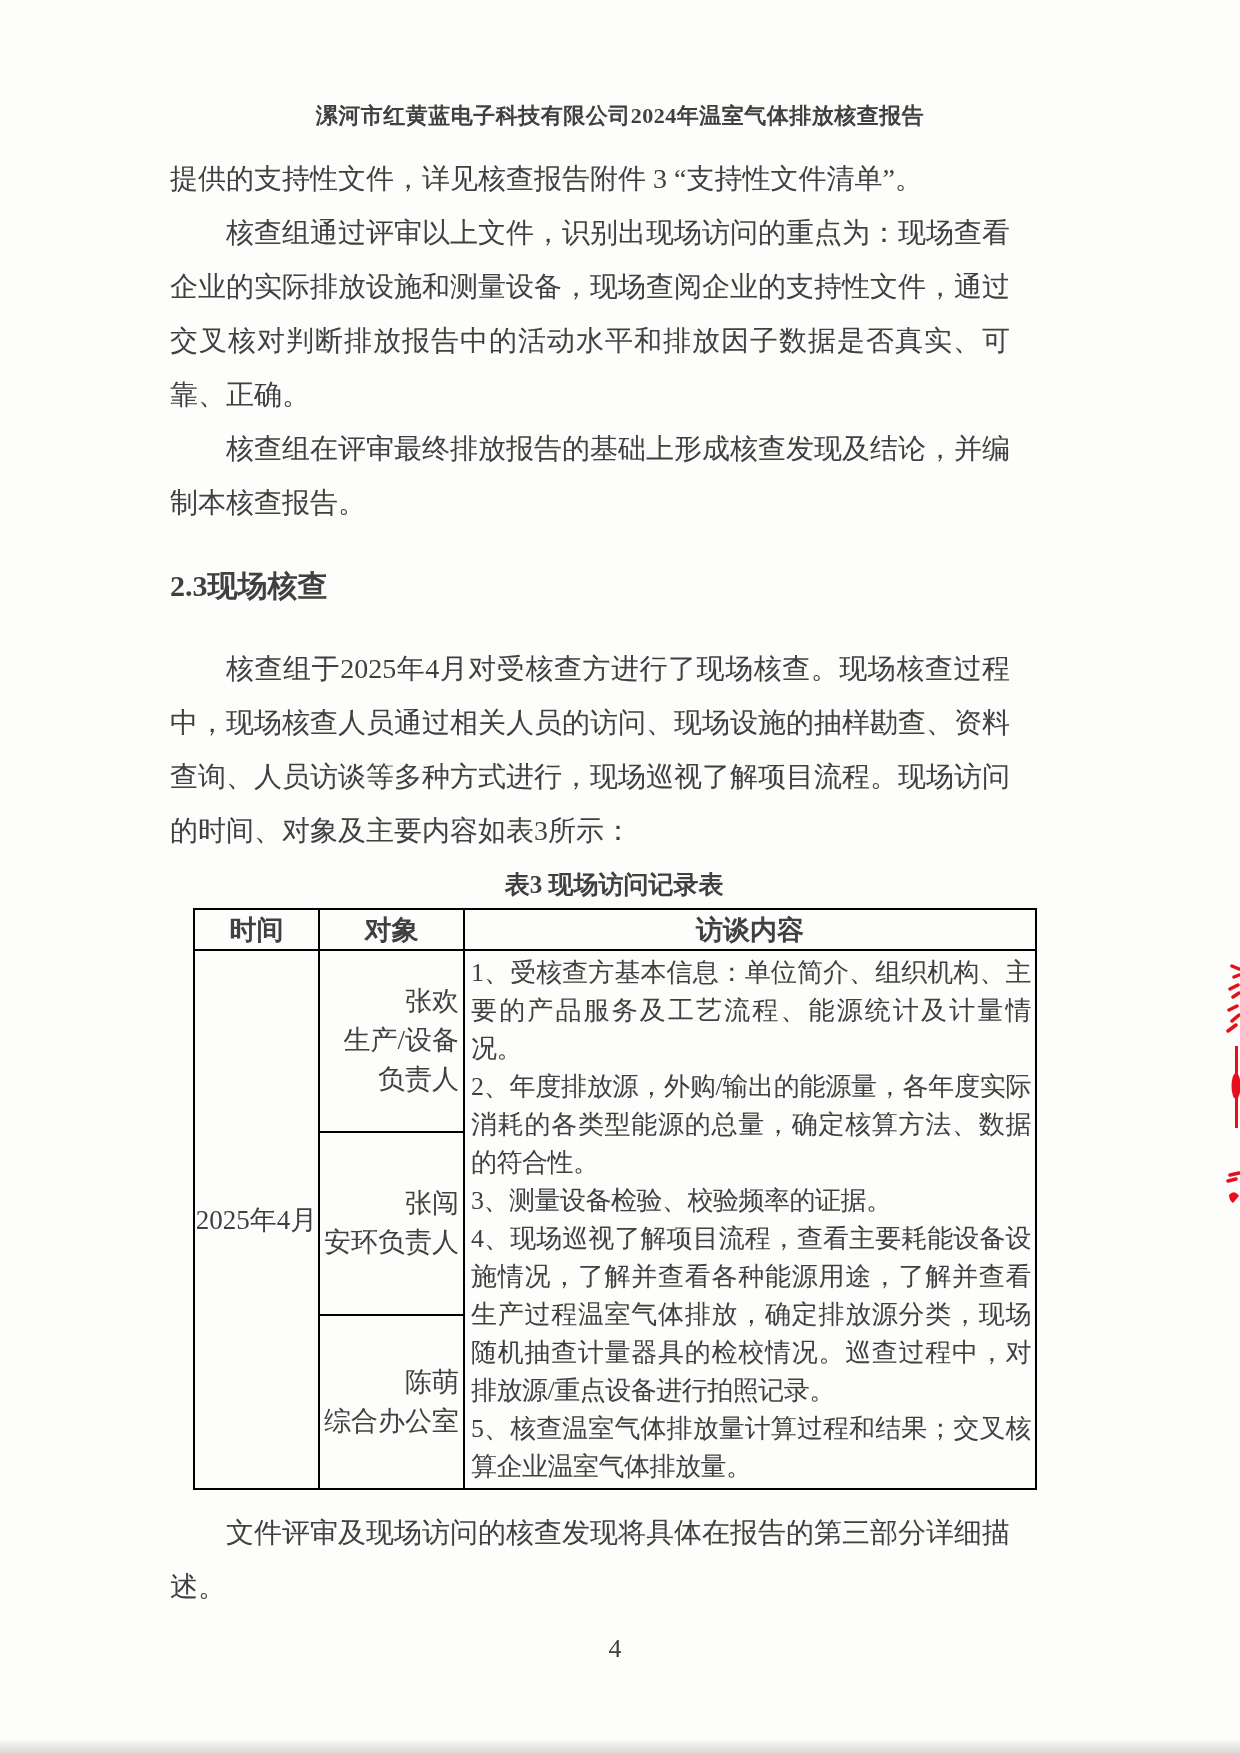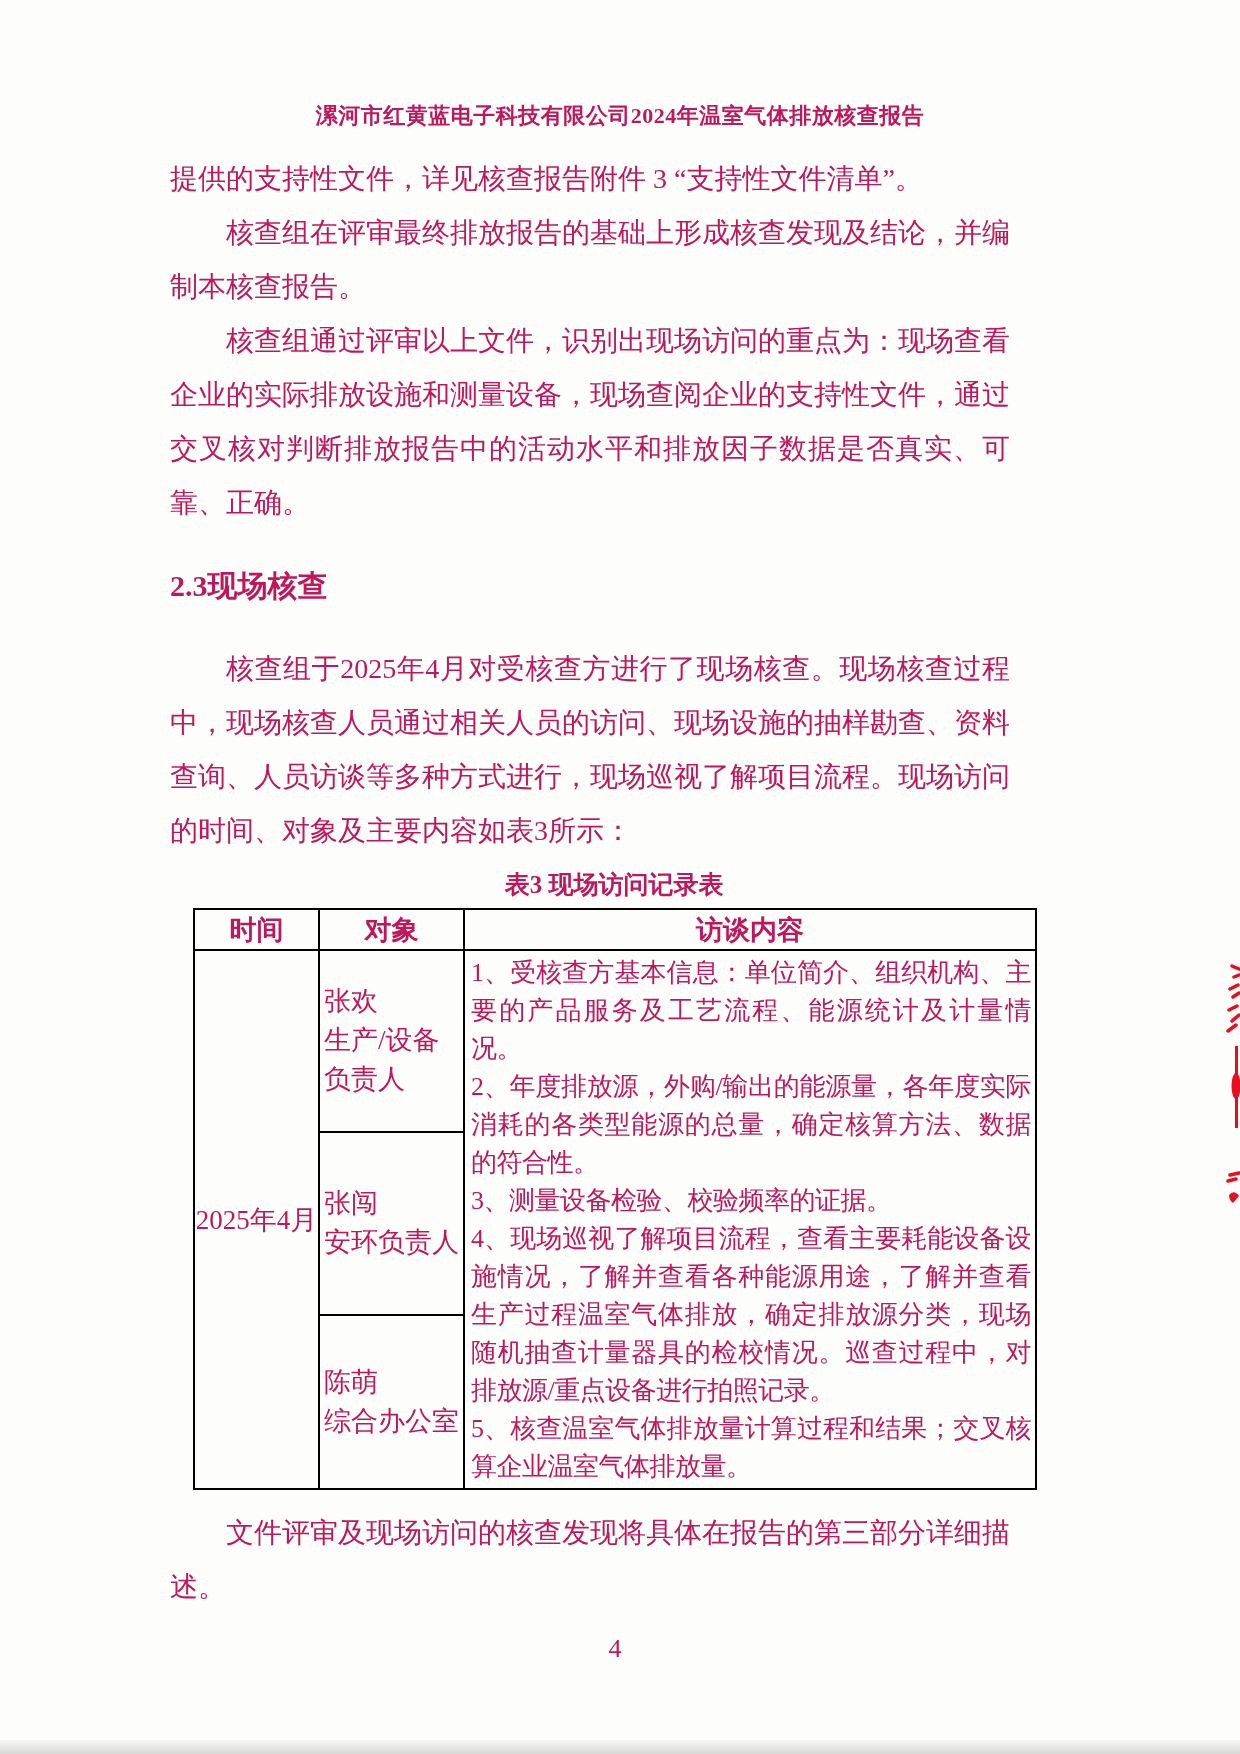--- a/index.html
+++ b/index.html
@@ -2,21 +2,21 @@
 <html lang="zh"><head>
 <meta charset="utf-8">
 <style>
   html,body { margin:0; padding:0; }
   body { width:1240px; background:#ffffff; }
   .page {
     position:relative;
     width:1240px; height:1754px;
     background:#fdfdfb;
     font-family:"Liberation Serif","DejaVu Serif",serif;
-    color:#be185d;
+    color:#404040;
     overflow:hidden;
   }
   .doc-header {
     margin:0; padding-top:101px;
     text-align:center;
     font-size:22px; font-weight:bold; line-height:30px;
     letter-spacing:0.5px;
   }
   .textcol { margin-left:170px; width:840px; }
   p.body {
@@ -49,21 +49,21 @@
   }
   .visit-table th {
     font-size:27px; font-weight:bold;
     height:39px; text-align:center;
   }
   td.time-cell {
     text-align:center; vertical-align:middle;
     font-size:27px;
   }
   td.person-cell {
-    text-align:left; vertical-align:middle;
+    text-align:right; vertical-align:middle;
     font-size:27px; line-height:39px;
     padding:2px 4px;
   }
   td.content-cell {
     vertical-align:top;
     font-size:26px; line-height:38px;
     padding:3px 4px 2px 6px;
     text-align:justify;
     letter-spacing:-0.5px;
     overflow:hidden;
@@ -86,23 +86,23 @@
 <body>
 
 <div class="page">
 
   <div class="doc-header">漯河市红黄蓝电子科技有限公司2024年温室气体排放核查报告</div>
 
   <div class="textcol">
 
     <p class="body first">提供的支持性文件，详见核查报告附件 3 “支持性文件清单”。</p>
 
+    <p class="body indent">核查组通过评审以上文件，识别出现场访问的重点为：现场查看企业的实际排放设施和测量设备，现场查阅企业的支持性文件，通过交叉核对判断排放报告中的活动水平和排放因子数据是否真实、可靠、正确。</p>
+
     <p class="body indent">核查组在评审最终排放报告的基础上形成核查发现及结论，并编制本核查报告。</p>
-
-    <p class="body indent">核查组通过评审以上文件，识别出现场访问的重点为：现场查看企业的实际排放设施和测量设备，现场查阅企业的支持性文件，通过交叉核对判断排放报告中的活动水平和排放因子数据是否真实、可靠、正确。</p>
 
     <h2 class="section">2.3现场核查</h2>
 
     <p class="body indent after-heading">核查组于2025年4月对受核查方进行了现场核查。现场核查过程中，现场核查人员通过相关人员的访问、现场设施的抽样勘查、资料查询、人员访谈等多种方式进行，现场巡视了解项目流程。现场访问的时间、对象及主要内容如表3所示：</p>
 
     <div class="table-caption">表3  现场访问记录表</div>
 
     <table class="visit-table">
       <colgroup>
         <col style="width:125px">

